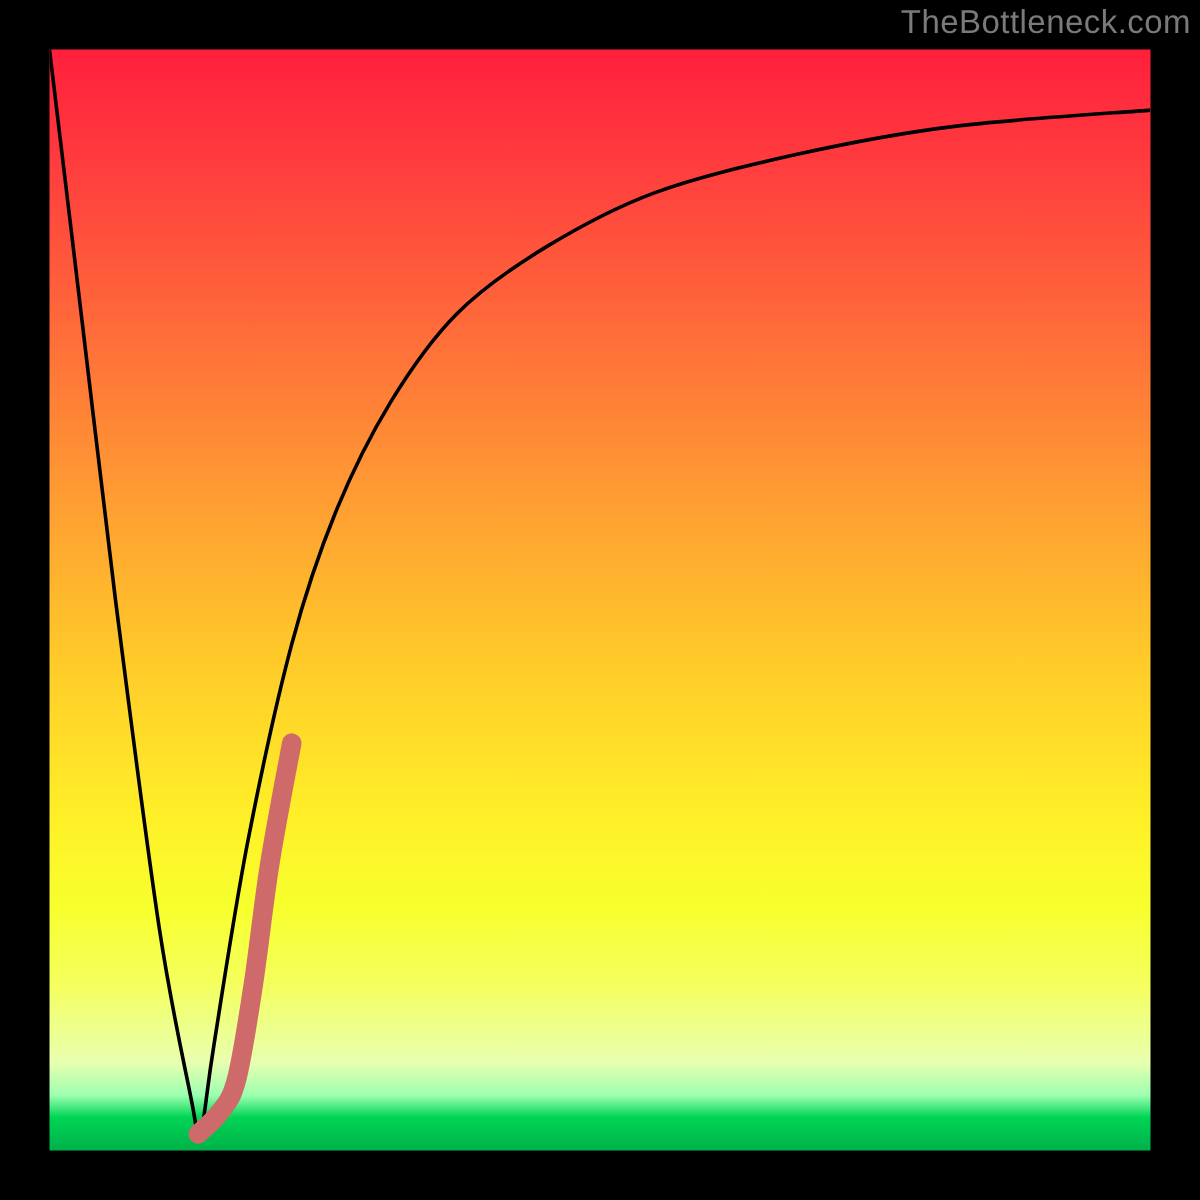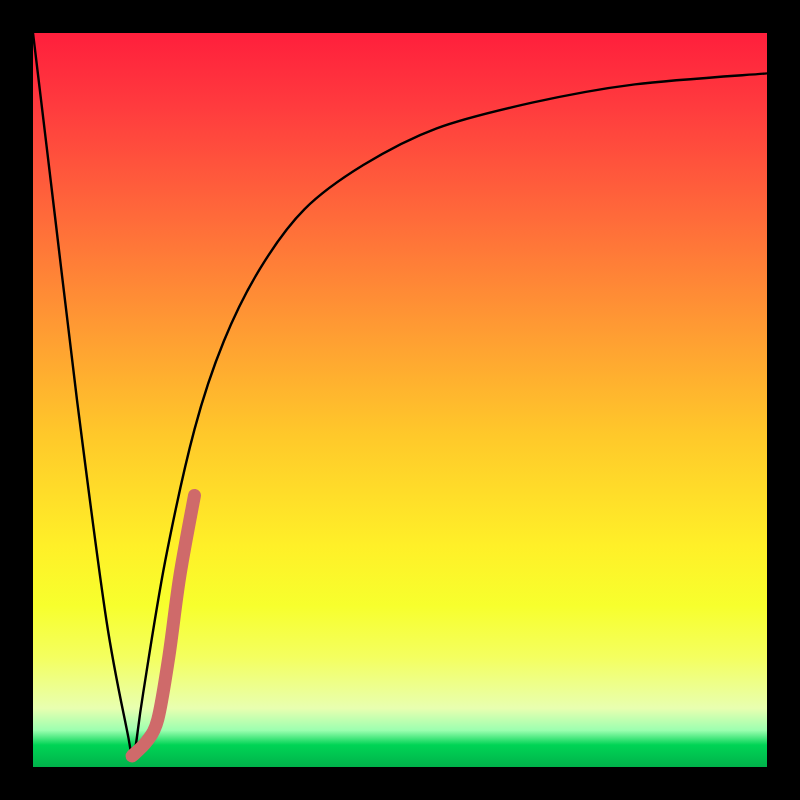--- a/index.html
+++ b/index.html
@@ -57,13 +57,14 @@
 </head>
 <body>
 
 <div class="frame">
   <div class="plot">
     <svg class="curves" viewBox="0 0 734 734" preserveAspectRatio="none">
       <path id="main-curve" fill="none" stroke="#000000" stroke-width="2.4" stroke-linejoin="round" d="M0.0 0.0 C3.7 30.6 14.7 122.3 22.0 183.5 C29.4 244.7 35.5 299.7 44.0 367.0 C52.6 434.3 64.8 530.9 73.4 587.2 C82.0 643.5 91.1 681.4 95.4 704.6 C99.7 727.9 97.9 725.4 99.1 726.7 C100.3 727.9 100.9 723.0 102.8 712.0 C104.6 701.0 105.2 691.2 110.1 660.6 C115.0 630.0 123.6 572.5 132.1 528.5 C140.7 484.4 151.7 433.1 161.5 396.4 C171.3 359.7 179.8 335.2 190.8 308.3 C201.8 281.4 214.1 256.9 227.5 234.9 C241.0 212.9 254.5 193.3 271.6 176.2 C288.7 159.0 308.3 145.6 330.3 132.1 C352.3 118.7 375.6 105.8 403.7 95.4 C431.8 85.0 466.1 77.1 499.1 69.7 C532.2 62.4 562.7 56.3 601.9 51.4 C641.0 46.5 712.0 42.2 734.0 40.4 "></path>
       <path id="highlight-curve" fill="none" stroke="#cf6a6a" stroke-width="13" stroke-linecap="round" d="M99.1 723.0 C101.5 720.5 109.5 714.4 113.8 708.3 C118.1 702.2 121.1 700.4 124.8 686.3 C128.5 672.2 132.1 647.8 135.8 623.9 C139.5 600.0 142.5 570.1 146.8 543.2 C151.1 516.2 159.0 475.9 161.5 462.4 "></path>
     </svg>
   </div>
+  <div class="watermark">TheBottleneck.com</div>
 </div>
 
 </body></html>

